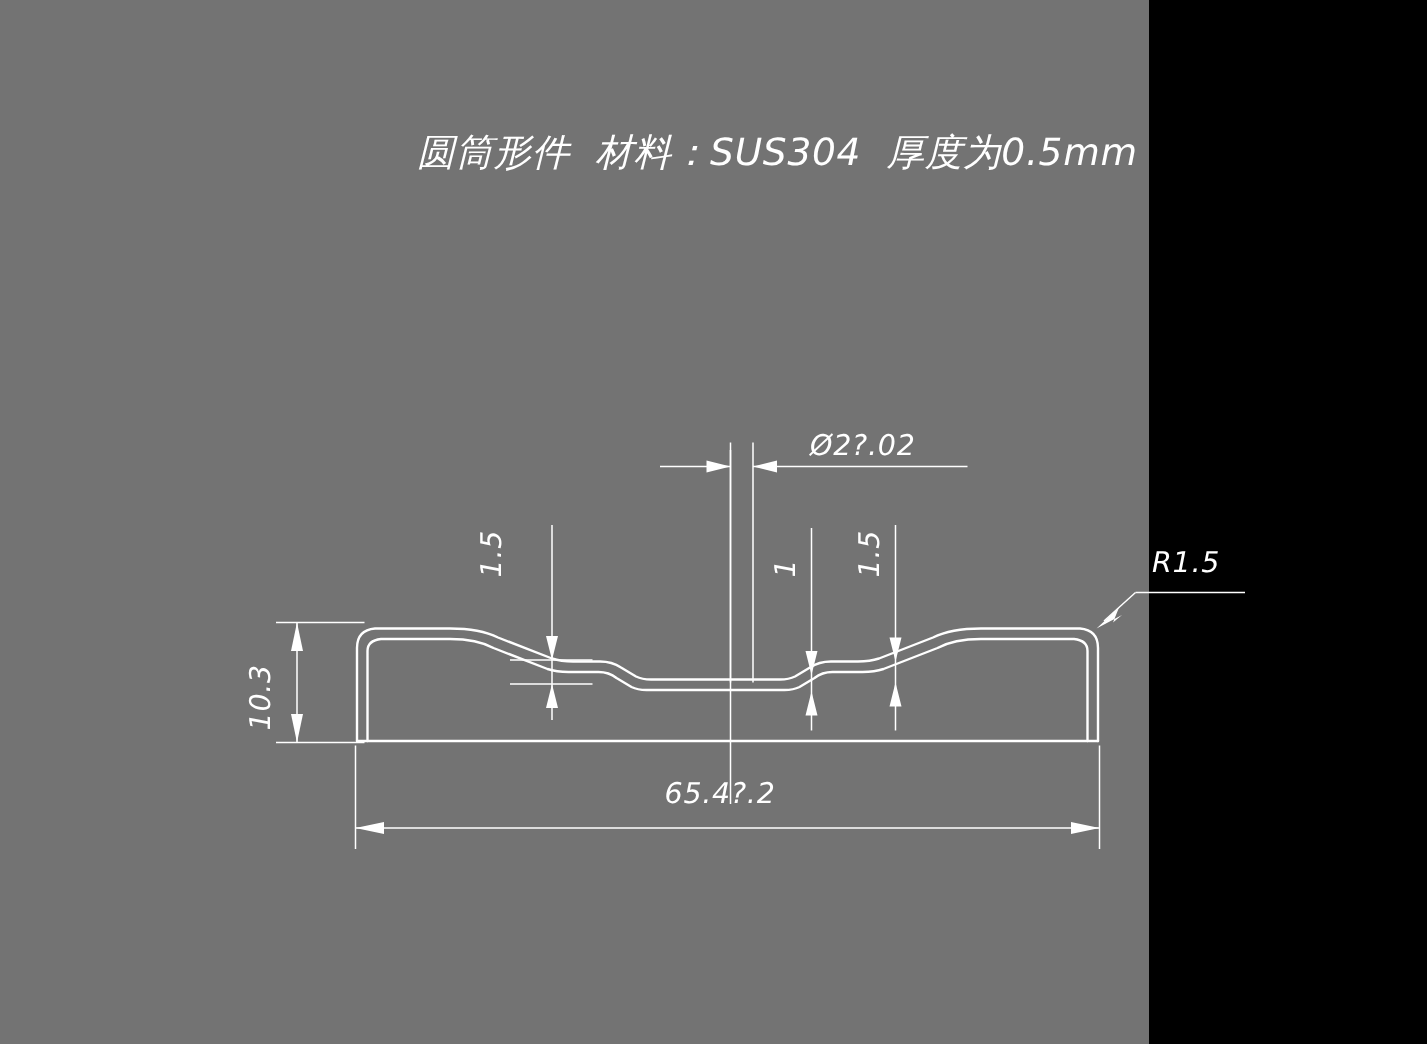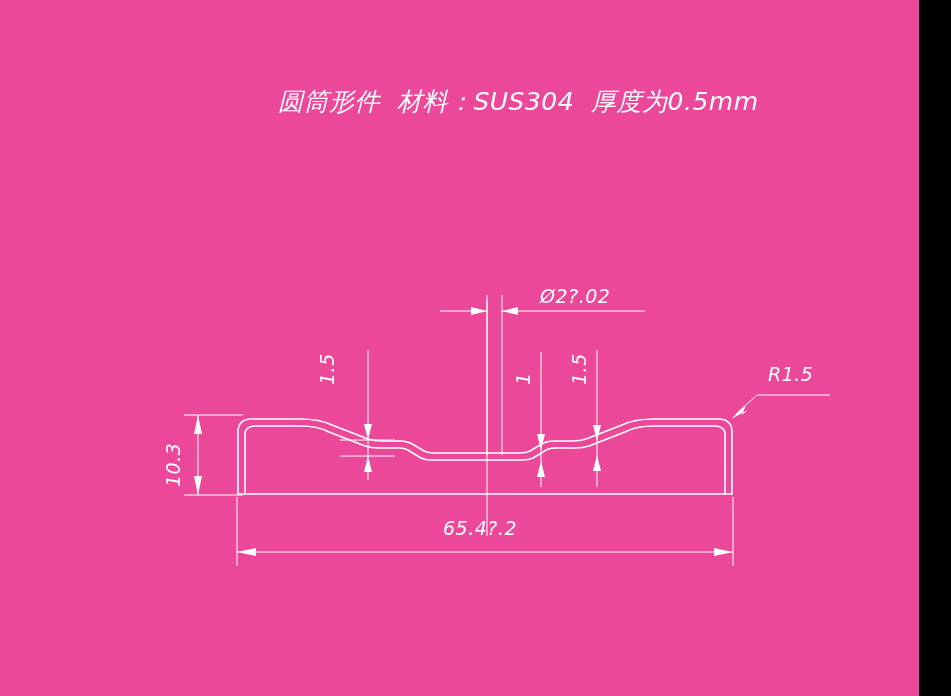--- a/index.html
+++ b/index.html
@@ -8,23 +8,23 @@
     background: #000000;
   }
   body {
     width: 951px;
     height: 696px;
     overflow: hidden;
     font-family: "Liberation Sans", sans-serif;
   }
   #drawing-canvas {
     position: relative;
-    width: 919px;
+    width: 766px;
     height: 696px;
-    background: #ec4899;
+    background: #737373;
     text-align: right;
   }
   svg#cad-svg {
     position: absolute;
     left: 0;
     top: 0;
     width: 951px;
     height: 696px;
     display: block;
   }

